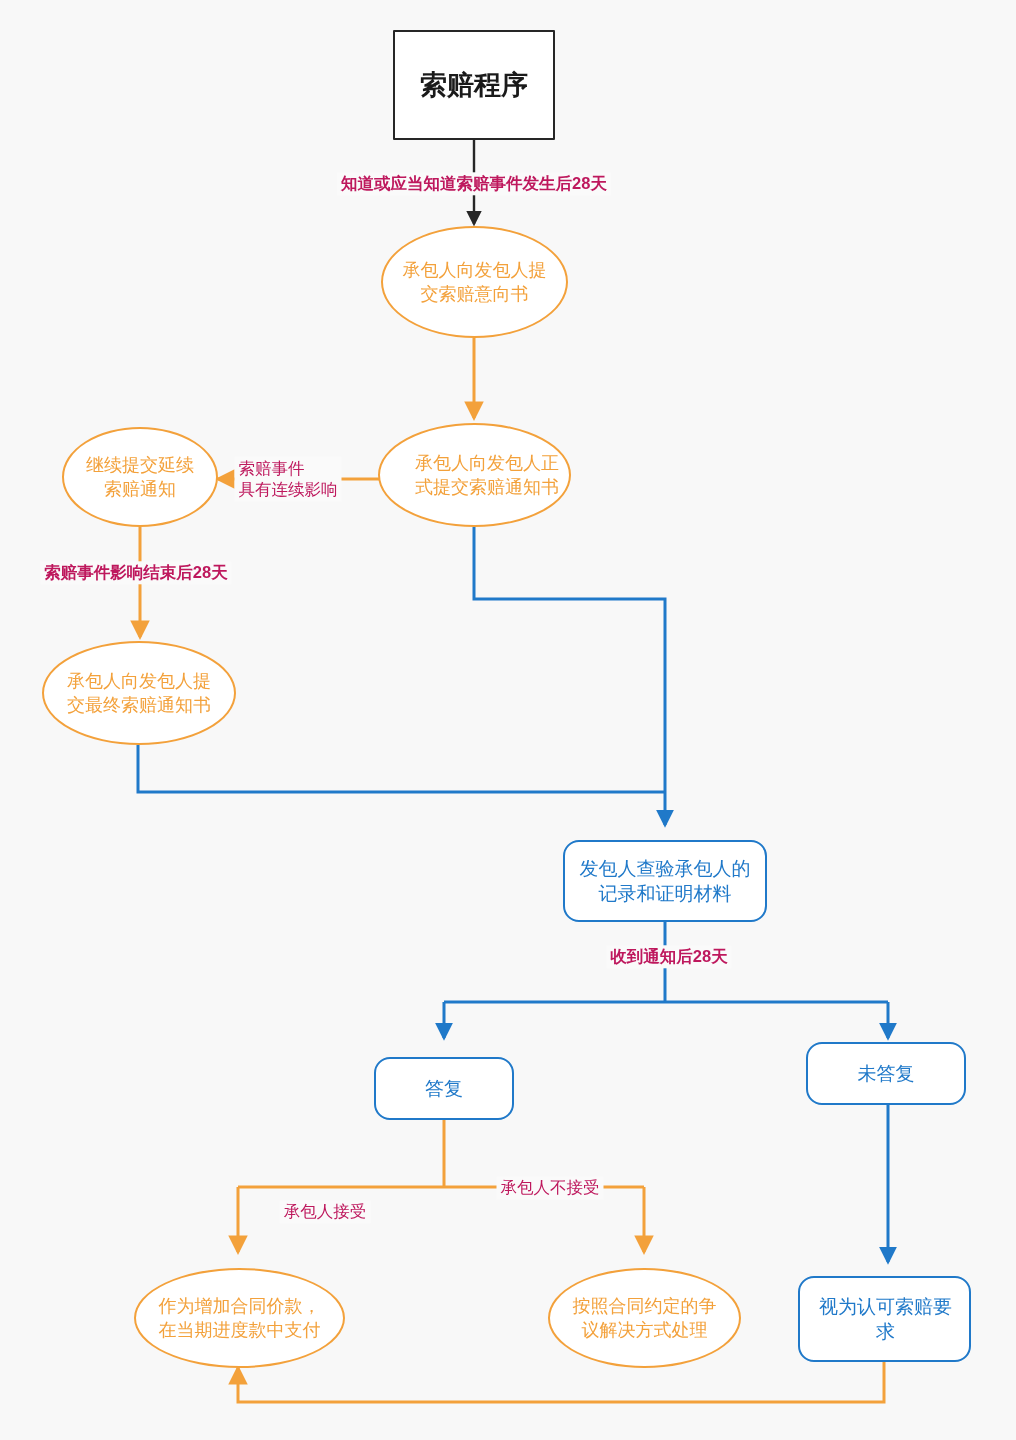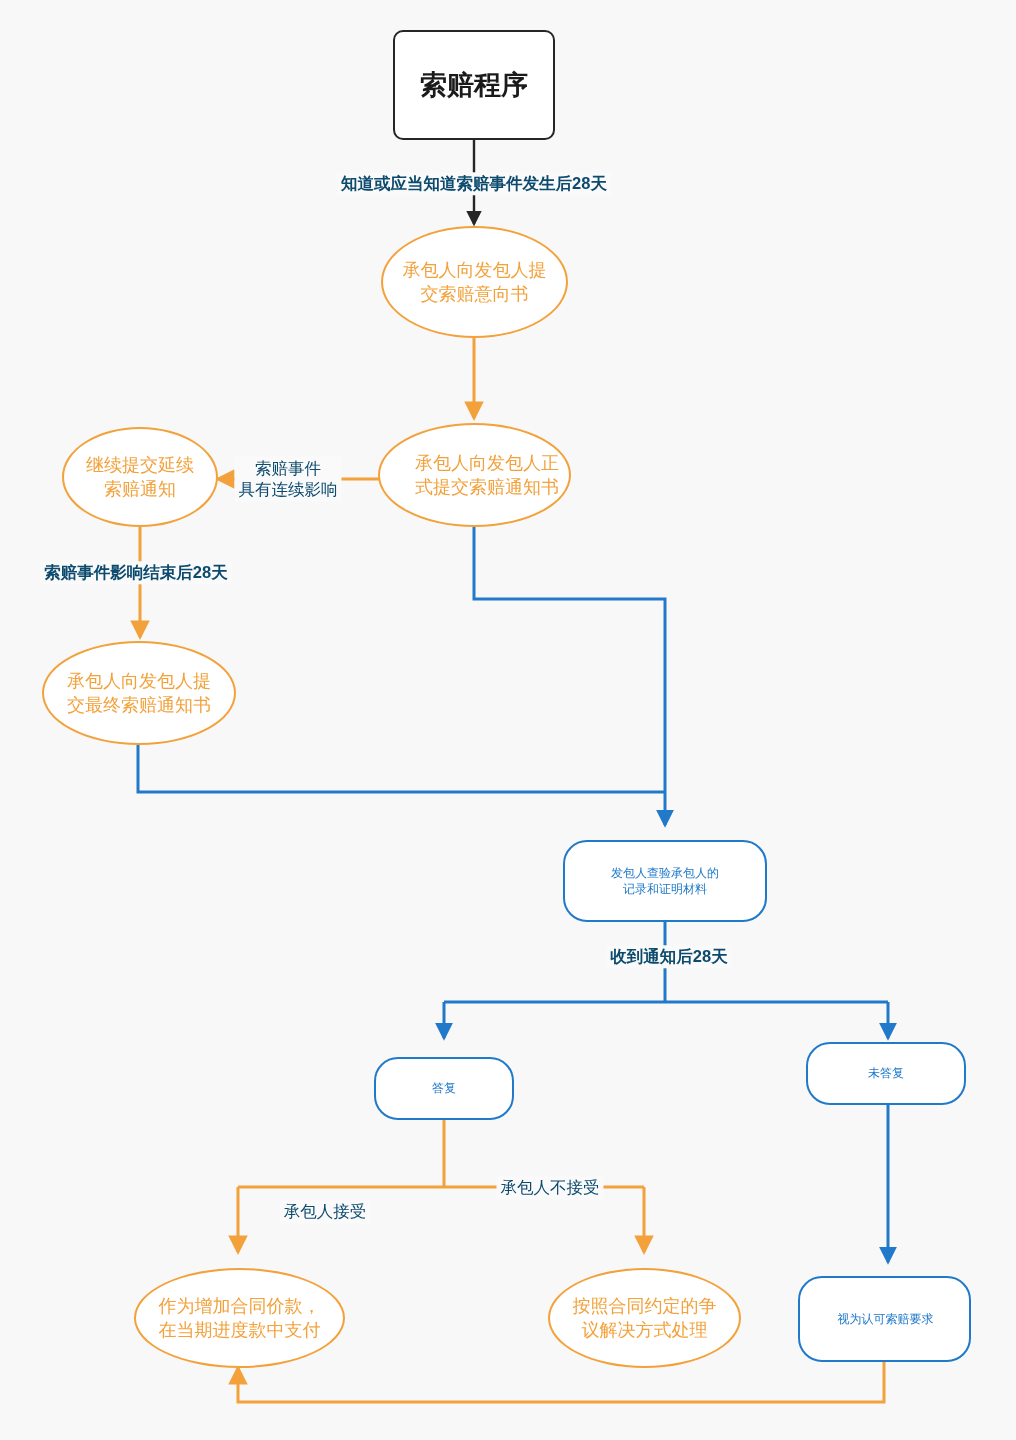--- a/index.html
+++ b/index.html
@@ -21,45 +21,45 @@
     box-sizing:border-box;
     background:#ffffff;
     line-height:1.34;
     white-space:pre-line;
   }
   .node-start{
     border:2px solid #262626;
     color:#1a1a1a;
     font-size:27px;
     font-weight:bold;
-    border-radius:10px;
+    border-radius:1px;
   }
   .node-ellipse{
     border:2.2px solid #f3a13b;
     color:#f3a13b;
     border-radius:50%;
     font-size:18px;
     padding:4px 10px;
   }
   .node-round{
     border:2.6px solid #2079c9;
     color:#2079c9;
-    border-radius:24px;
-    font-size:12px;
+    border-radius:16px;
+    font-size:19px;
     padding:4px 10px;
     justify-content:center;
   }
   .edge-label{
     position:absolute;
-    color:#0c4a6e;
+    color:#be185d;
     font-size:16.5px;
     background:#fafafa;
     padding:1px 4px;
     white-space:pre-line;
-    text-align:center;
+    text-align:left;
     line-height:1.3;
     transform:translate(-50%,-50%);
     box-sizing:border-box;
   }
   .edge-label.bold{font-weight:600;}
 </style>
 </head>
 <body>
 
 <div id="flow-root">

